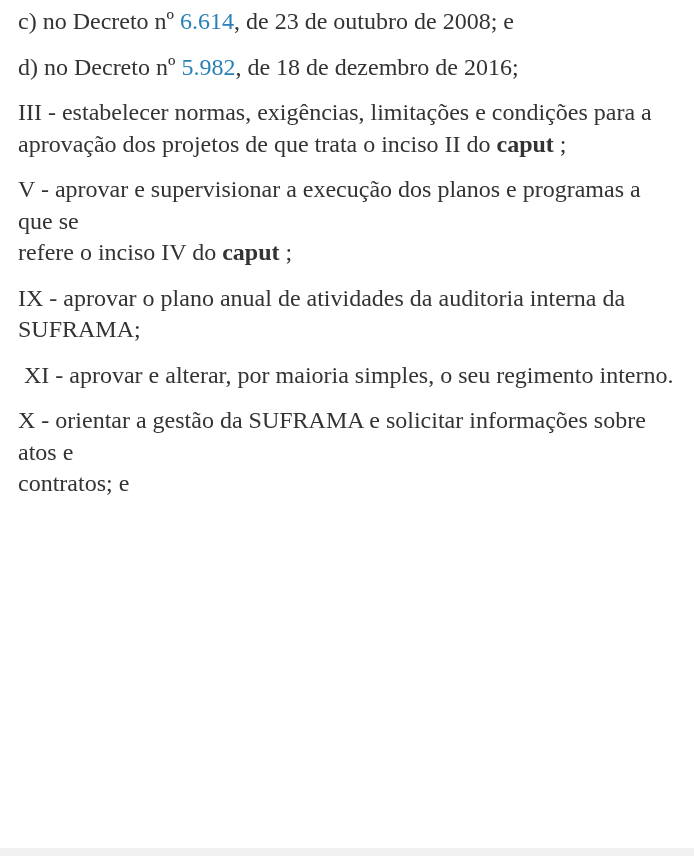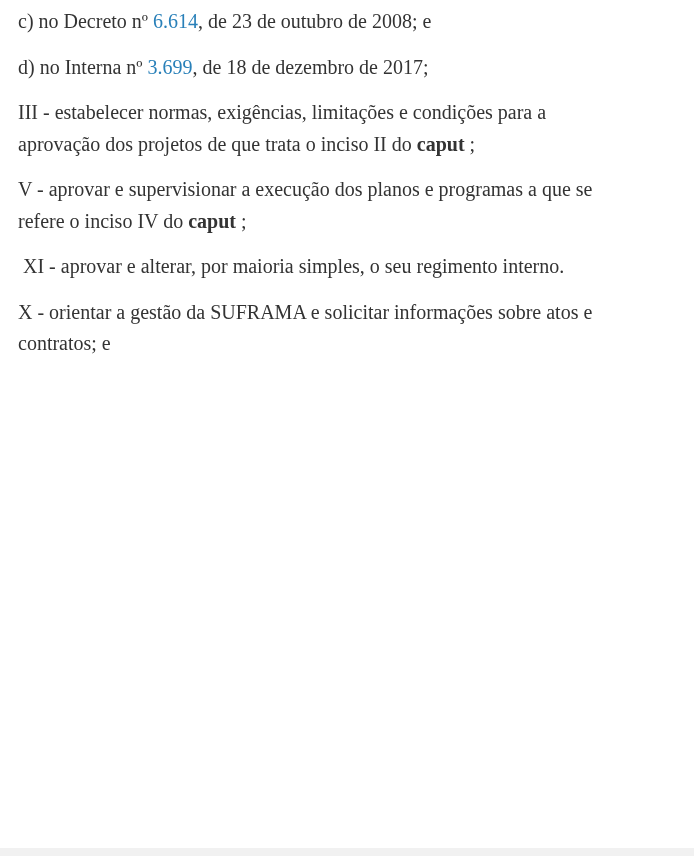--- a/index.html
+++ b/index.html
@@ -18,21 +18,21 @@
     height:856px;
     overflow:hidden;
     position:relative;
   }
   .doc{
     box-sizing:border-box;
     width:694px;
     height:848px;
     padding:6px 20px 0 18px;
     font-family:"Liberation Serif","DejaVu Serif",serif;
-    font-size:20px;
+    font-size:24px;
     line-height:31.5px;
     color:var(--text-color);
     overflow:hidden;
   }
   .doc p{
     margin:0 0 14px 0;
     white-space:pre-wrap;
   }
   .decree-link{
     color:var(--link-color);
@@ -50,22 +50,24 @@
     width:694px;
     height:8px;
     background:var(--band-color);
   }
 </style>
 </head>
 <body>
 
 <main class="doc">
     <p><span>c) no Decreto nº </span><a href="#" class="decree-link">6.614</a><span>, de 23 de outubro de 2008; e</span></p>
-    <p><span>d) no Interna nº </span><a href="#" class="decree-link">3.699</a><span>, de 18 de dezembro de 2017;</span></p>
+    <p><span>d) no Decreto nº </span><a href="#" class="decree-link">5.982</a><span>, de 18 de dezembro de 2016;</span></p>
     <p><span>III - estabelecer normas, exigências, limitações e condições para a
 aprovação dos projetos de que trata o inciso II do </span><span class="bold-term">caput</span><span> ;</span></p>
     <p><span>V - aprovar e supervisionar a execução dos planos e programas a que se
 refere o inciso IV do </span><span class="bold-term">caput</span><span> ;</span></p>
+    <p><span>IX - aprovar o plano anual de atividades da auditoria interna da
+SUFRAMA;</span></p>
     <p><span> XI - aprovar e alterar, por maioria simples, o seu regimento interno.</span></p>
     <p><span>X - orientar a gestão da SUFRAMA e solicitar informações sobre atos e
 contratos; e</span></p>
   </main>
 <div class="bottom-band"></div>
 
 </body></html>

